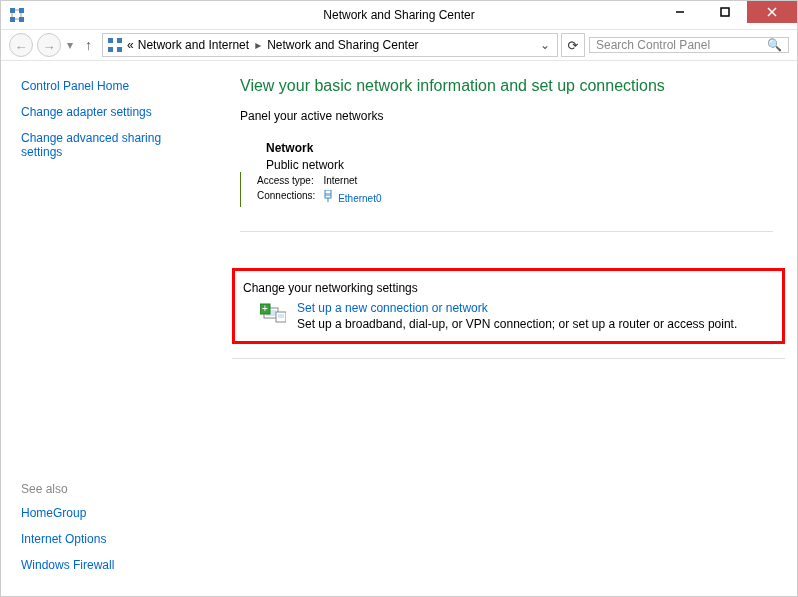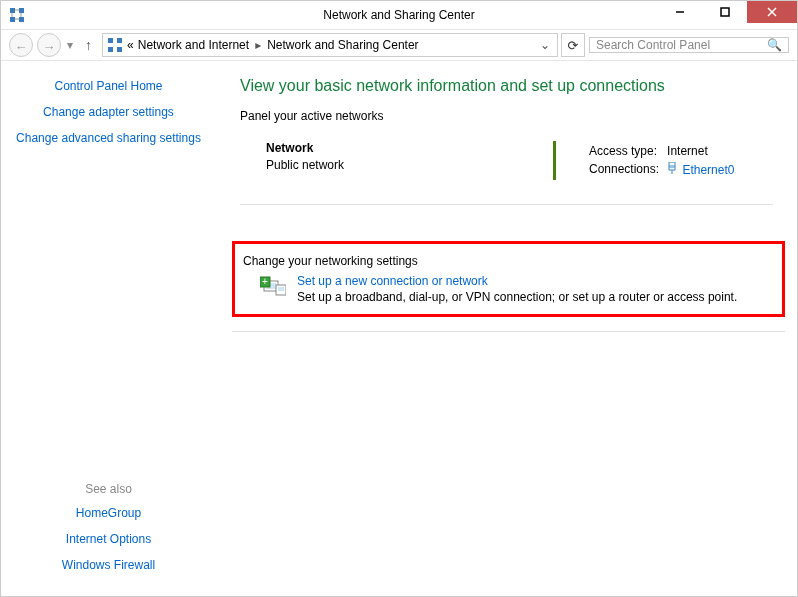--- a/index.html
+++ b/index.html
@@ -17,31 +17,31 @@
 .up-arrow { color: #555; padding: 0 6px; font-size: 14px; cursor:pointer;}
 .breadcrumb { flex: 1; height: 24px; border: 1px solid #ccc; display: flex; align-items: center; padding: 0 4px; gap: 4px; background: #fff; }
 .bc-icon { width: 16px; height: 16px; display:flex;align-items:center;justify-content:center;}
 .bc-text { color: #000; }
 .bc-chev { color: #555; padding: 0 2px; }
 .bc-dropdown { width: 16px; text-align: center; color: #555; cursor:pointer; margin-left:auto;}
 .refresh-btn { width: 24px; height: 24px; border: 1px solid #ccc; display: flex; align-items: center; justify-content: center; color: #333; font-size:13px; margin-left:-1px;}
 .searchbox { width: 200px; height: 16px; border: 1px solid #ccc; display: flex; align-items: center; padding: 0 6px; color: #888; justify-content:space-between;}
 .searchbox .mag { color: #999; font-size:12px;}
 .content { display: flex; height: calc(100% - 60px); }
-.sidebar { width: 215px; padding: 18px 12px 12px 12px; display: flex; flex-direction: column; text-align: center; }
+.sidebar { width: 215px; padding: 18px 12px 12px 20px; display: flex; flex-direction: column; }
 .sidebar a, .link { color: #0066cc; text-decoration: none; cursor: pointer; }
 .sidebar-link { margin-bottom: 12px; display:block;}
 .main { flex: 1; padding: 16px 24px 0 24px; position: relative; }
 .heading { color: #15803d; font-size: 16px; margin-bottom: 14px; font-weight: normal; }
 .subtext { margin-bottom: 18px; }
-.netinfo { display: flex; border-bottom: 1px solid #e0e0e0; padding-bottom: 24px; margin-bottom: 20px;}
+.netinfo { display: flex; border-bottom: 1px solid #e0e0e0; padding-bottom: 24px; margin-bottom: 20px; flex-direction: column;}
 .netinfo-left { flex: 1; padding-left: 26px; }
 .netinfo-left .netname { font-weight: bold; }
 .netinfo-left .nettype { margin-top: 3px; }
-.netinfo-right { width: 220px; border-left: 3px solid #4d7c0f; padding-left: 31px; font-size:12px;}
+.netinfo-right { width: 220px; border-left: 1px solid #4d7c0f; padding-left: 14px; font-size:10px;}
 .netinfo-right table td { padding: 1px 6px 1px 0; vertical-align: top; }
 .eth-icon { color: #3a86c8; display:inline-block; margin-right:2px;}
 .section-title { margin: 0 0 6px 0; }
 .highlight-box { border: 3px solid #ff0000; padding: 10px 24px 10px 8px; margin-left: -8px; margin-right: -12px; margin-top: 36px; }
 .option-row { display: flex; align-items: flex-start; gap: 10px; padding-left: 16px;}
 .option-icon { width: 28px; height: 24px; flex-shrink: 0; display:flex;align-items:center;justify-content:center; font-size:18px;}
 .option-body .ttl { color: #0066cc; cursor: pointer; }
 .option-body .desc { margin-top: 2px; }
 .seealso { margin-top: auto; }
 .seealso-title { color: #888; margin-bottom: 10px; }

